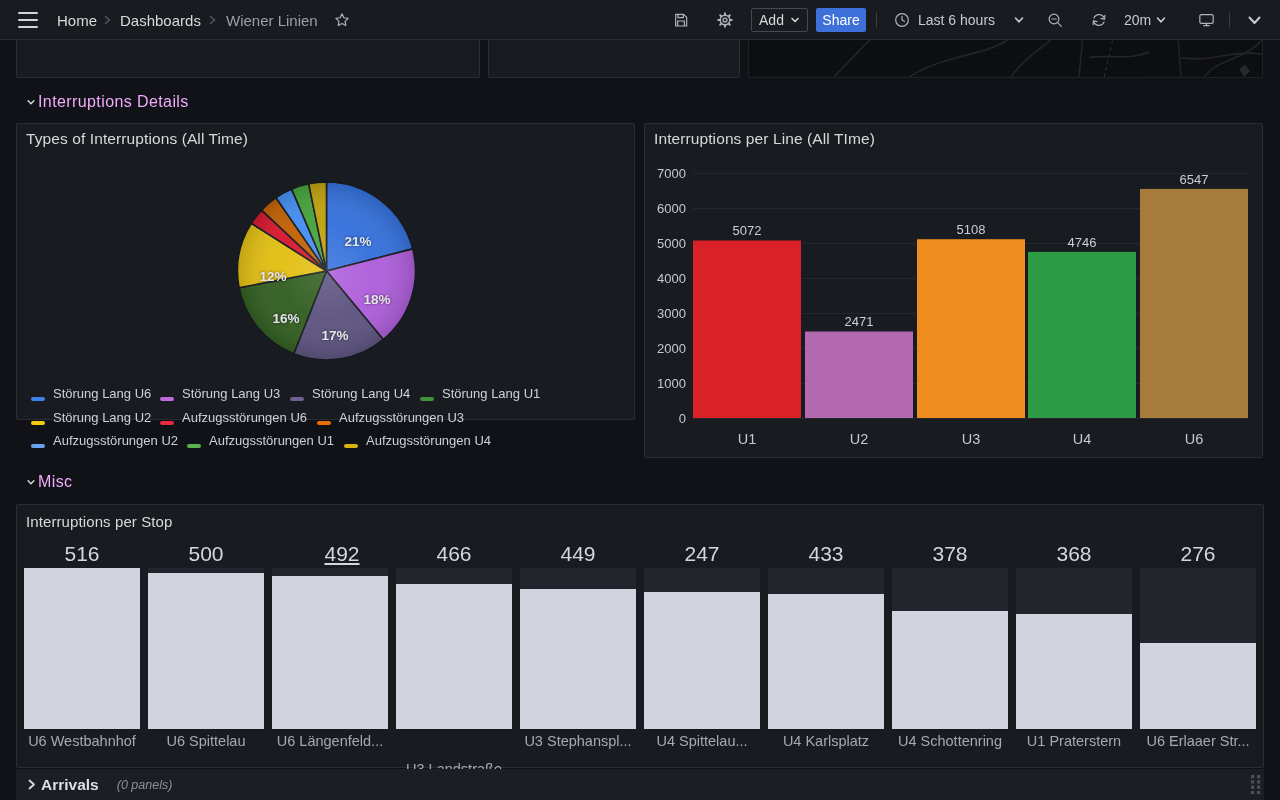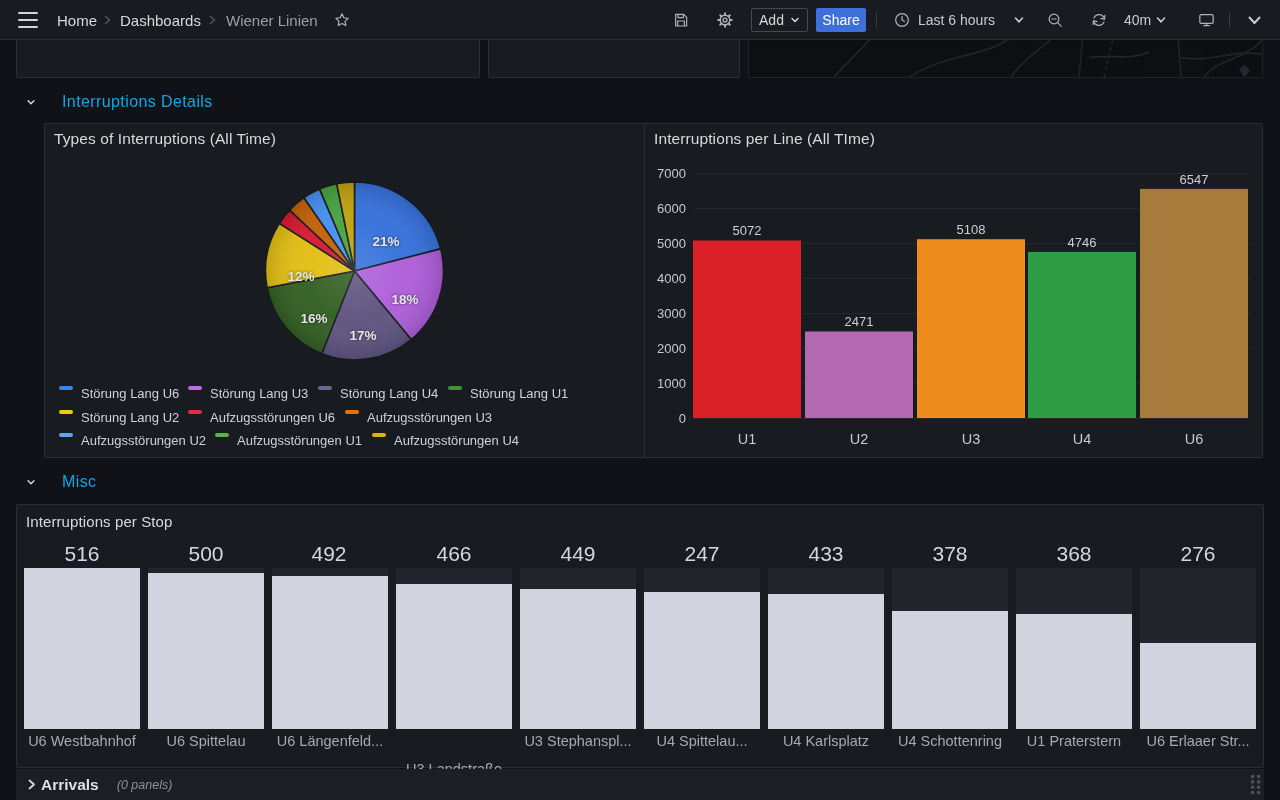--- a/index.html
+++ b/index.html
@@ -1,33 +1,33 @@
 <!DOCTYPE html>
 <html><head>
 <meta charset="utf-8">
 <style>
 * { margin:0; padding:0; box-sizing:border-box; }
 html,body { width:1280px; height:800px; background:#111217; font-family:"Liberation Sans",sans-serif; overflow:hidden; position:relative; }
 .panel { position:absolute; background:#181b1f; border:1px solid rgba(204,204,220,0.10); border-radius:2px; }
 .ptitle { position:absolute; left:9px; top:6px; font-size:15.5px; font-weight:500; color:#d8d9da; letter-spacing:0.1px; }
-.rowhead { position:absolute; left:26px; height:24px; display:flex; align-items:center; color:#0ea5e9; font-size:16px; font-weight:400; letter-spacing:0.4px;gap:24px; }
+.rowhead { position:absolute; left:26px; height:24px; display:flex; align-items:center; color:#f0abfc; font-size:16px; font-weight:400; letter-spacing:0.4px; }
 .rowhead svg { margin-right:2px; }
 
 #nav { position:absolute; left:0; top:0; width:1280px; height:40px; background:#181b1f; border-bottom:1px solid rgba(204,204,220,0.10); z-index:10; }
 #nav .itm { position:absolute; top:0; height:40px; display:flex; align-items:center; }
 .crumb { font-size:15px; color:#d8d9da; }
 .crumb.dim { color:#9d9ea9; }
 .btn-add { position:absolute; left:751px; top:8px; width:57px; height:24px; border:1px solid #46484f; border-radius:2px; color:#d8d9da; font-size:14px; display:flex; align-items:center; justify-content:center; gap:6px; }
 .btn-share { position:absolute; left:816px; top:8px; width:50px; height:24px; background:#3d71d9; border-radius:2px; color:#ffffff; font-size:14px; display:flex; align-items:center; justify-content:center; }
 .navdiv { position:absolute; top:12px; width:1px; height:16px; background:#3a3c42; }
 .navtxt { font-size:14px; color:#c9cad1; }
 
 #map { position:absolute; left:748px; top:28px; width:515px; height:50px; background:#0d0e11; border:1px solid rgba(204,204,220,0.10); }
 
-.leg { position:absolute; display:flex; align-items:flex-start; font-size:13px; color:#d0d0da; white-space:nowrap; }
+.leg { position:absolute; display:flex; align-items:flex-end; font-size:13px; color:#d0d0da; white-space:nowrap; }
 .leg i { display:inline-block; width:14px; height:4px; border-radius:2px; margin-right:8px; }
 .plabel { position:absolute; font-size:13.5px; font-weight:700; color:#e4e5ea; text-shadow:0 0 3px rgba(0,0,0,0.6); transform:translate(-50%,-50%); }
 .bg-val { position:absolute; width:116px; text-align:center; font-size:21px; color:#d5d6e0; }
 .bg-track { position:absolute; width:116px; background:#22252b; }
 .bg-fill { position:absolute; width:116px; background:#d3d3e0; }
 .bg-lbl { position:absolute; width:116px; text-align:center; font-size:14.5px; color:#a8a9b0; white-space:nowrap; overflow:hidden; }
 
 #arrivals { position:absolute; left:16px; top:769px; width:1248px; height:31px; background:#1b1e24; display:flex; align-items:center; }
 </style>
 </head>
@@ -140,21 +140,21 @@
       <line x1="7.2" y1="10.5" x2="13.8" y2="10.5" stroke="#b1b2ba" stroke-width="1.8" stroke-linecap="round"></line>
     </svg>
 
   <svg style="position:absolute;left:1091px;top:12px;" width="16" height="16" viewBox="0 0 24 24">
       <path d="M4.5 9 A8.3 8.3 0 0 1 20.2 10.5" fill="none" stroke="#b1b2ba" stroke-width="1.8" stroke-linecap="round"></path>
       <path d="M19.5 15 A8.3 8.3 0 0 1 3.8 13.5" fill="none" stroke="#b1b2ba" stroke-width="1.8" stroke-linecap="round"></path>
       <path d="M20.8 5.2 L20.3 10.8 L14.9 9.6" fill="none" stroke="#b1b2ba" stroke-width="1.8" stroke-linecap="round" stroke-linejoin="round"></path>
       <path d="M3.2 18.8 L3.7 13.2 L9.1 14.4" fill="none" stroke="#b1b2ba" stroke-width="1.8" stroke-linecap="round" stroke-linejoin="round"></path>
     </svg>
   <div class="itm" style="left:1124px;">
-      <span class="navtxt">40m</span>
+      <span class="navtxt">20m</span>
     </div>
   <svg style="position:absolute;left:1155px;top:16px;" width="12" height="9" viewBox="0 0 12 9">
       <path d="M2.5 2 L6 5.8 L9.5 2" stroke="#c9cad1" stroke-width="1.6" fill="none" stroke-linecap="round"></path>
     </svg>
 
   <svg style="position:absolute;left:1198px;top:12px;" width="17" height="16" viewBox="0 0 24 24">
       <rect x="2" y="4" width="20" height="13" rx="2" fill="none" stroke="#b1b2ba" stroke-width="1.8"></rect>
       <line x1="8" y1="20.5" x2="16" y2="20.5" stroke="#b1b2ba" stroke-width="1.8" stroke-linecap="round"></line>
       <line x1="12" y1="17" x2="12" y2="20" stroke="#b1b2ba" stroke-width="1.8"></line>
     </svg>
@@ -164,21 +164,21 @@
     </svg>
 </div>
 
 <div class="rowhead" style="top:90px;">
 <svg width="10" height="12" viewBox="0 0 12 12">
       <path d="M2.5 4.5 L6 8 L9.5 4.5" stroke="#d8d9da" stroke-width="1.7" fill="none" stroke-linecap="round" stroke-linejoin="round"></path>
     </svg>
 <span>Interruptions Details</span>
 </div>
 
-<div class="panel" id="piepanel" style="left:16px; top:123px; width:619px; height:335px;margin-left:28px;">
+<div class="panel" id="piepanel" style="left:16px; top:123px; width:619px; height:297px;">
 <div class="ptitle">Types of Interruptions (All Time)</div>
 <svg width="617" height="333" viewBox="0 0 617 333" style="position:absolute;left:0;top:0;">
 <g stroke="#181b1f" stroke-width="1.6" stroke-linejoin="round">
 <path d="M309.5 147.0 L309.50 58.00 A89.0 89.0 0 0 1 395.70 124.87 Z" fill="#3571dc"></path>
 <path d="M309.5 147.0 L395.70 124.87 A89.0 89.0 0 0 1 366.23 215.58 Z" fill="#ae5eda"></path>
 <path d="M309.5 147.0 L366.23 215.58 A89.0 89.0 0 0 1 276.74 229.75 Z" fill="#5e5480"></path>
 <path d="M309.5 147.0 L276.74 229.75 A89.0 89.0 0 0 1 222.08 163.68 Z" fill="#335f22"></path>
 <path d="M309.5 147.0 L222.08 163.68 A89.0 89.0 0 0 1 234.35 99.31 Z" fill="#e2bf13"></path>
 <path d="M309.5 147.0 L234.35 99.31 A89.0 89.0 0 0 1 244.62 86.08 Z" fill="#d8182f"></path>
 <path d="M309.5 147.0 L244.62 86.08 A89.0 89.0 0 0 1 259.01 73.71 Z" fill="#c36205"></path>
@@ -267,21 +267,21 @@
 <div class="panel" id="stoppanel" style="left:16px; top:504px; width:1248px; height:264px;">
 <div class="ptitle" style="font-size:15px; top:8px;">Interruptions per Stop</div>
 <div class="bg-val" style="left:7px; top:37px;">516</div>
 <div class="bg-track" style="left:7px; top:63px; height:161px;"></div>
 <div class="bg-fill" style="left:7px; top:63.0px; height:161.0px;"></div>
 <div class="bg-lbl" style="left:7px; top:228px;">U6 Westbahnhof</div>
 <div class="bg-val" style="left:131px; top:37px;">500</div>
 <div class="bg-track" style="left:131px; top:63px; height:161px;"></div>
 <div class="bg-fill" style="left:131px; top:68.0px; height:156.0px;"></div>
 <div class="bg-lbl" style="left:131px; top:228px;">U6 Spittelau</div>
-<div class="bg-val" style="left:254px; top:37px;">492</div>
+<div class="bg-val" style="left:267px; top:37px;text-decoration:underline;">492</div>
 <div class="bg-track" style="left:255px; top:63px; height:161px;"></div>
 <div class="bg-fill" style="left:255px; top:70.5px; height:153.5px;"></div>
 <div class="bg-lbl" style="left:255px; top:228px;">U6 Längenfeld...</div>
 <div class="bg-val" style="left:379px; top:37px;">466</div>
 <div class="bg-track" style="left:379px; top:63px; height:161px;"></div>
 <div class="bg-fill" style="left:379px; top:78.6px; height:145.4px;"></div>
 <div class="bg-lbl" style="left:379px; top:228px;margin-top:28px;">U3 Landstraße</div>
 <div class="bg-val" style="left:503px; top:37px;">449</div>
 <div class="bg-track" style="left:503px; top:63px; height:161px;"></div>
 <div class="bg-fill" style="left:503px; top:83.9px; height:140.1px;"></div>

